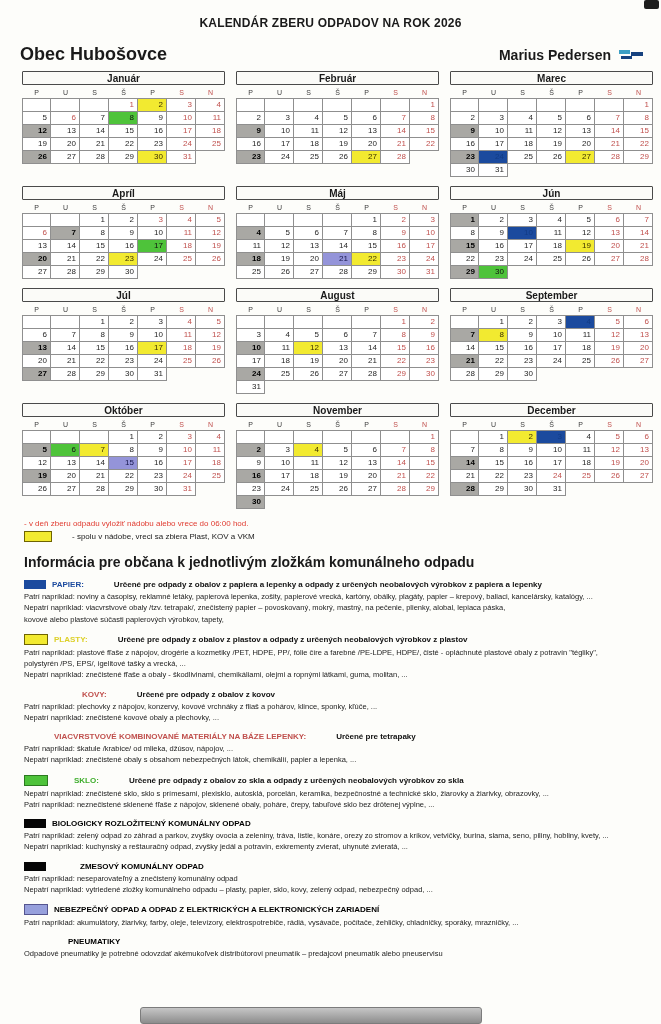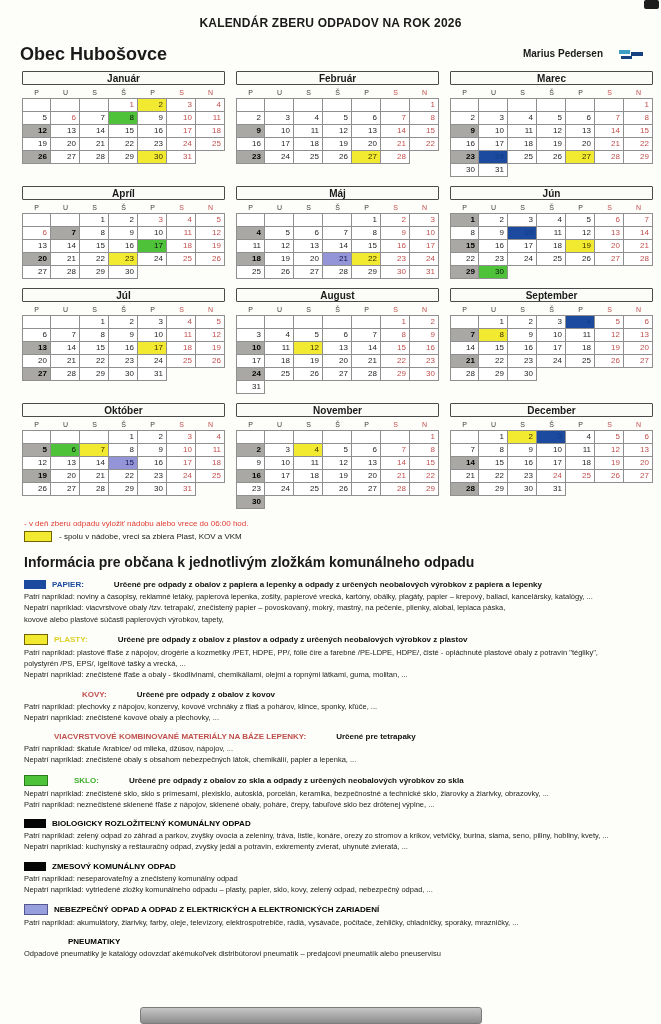--- a/index.html
+++ b/index.html
@@ -5,21 +5,21 @@
   html,body{margin:0;padding:0;background:#e8e8e8;}
   .page{
     position:relative;width:661px;height:1024px;margin:0 auto;
     background:#fdfdfa;overflow:hidden;
     font-family:"Liberation Sans","DejaVu Sans",sans-serif;color:#1a1a1a;
   }
   
   .doc-title{margin-top:16px;text-align:center;font-size:12px;font-weight:bold;letter-spacing:.2px;}
   .hdr-row{display:flex;justify-content:space-between;align-items:center;margin:14px 18px 6px 20px;}
   .muni{font-size:18px;font-weight:bold;}
-  .company{display:flex;gap:16px;font-size:10px;font-weight:bold;}
+  .company{display:flex;align-items:center;gap:8px;font-size:14px;font-weight:bold;}
   .mp-logo{position:relative;width:24px;height:14px;display:inline-block;}
   .mp-logo i{position:absolute;display:block;}
   .mp-logo .s1{left:0;top:2px;width:11px;height:4px;background:#3d9fc4;}
   .mp-logo .s2{left:12px;top:4px;width:12px;height:4px;background:#17427f;}
   .mp-logo .s3{left:2px;top:8px;width:11px;height:3px;background:#17427f;}
   .corner-mark{position:absolute;right:2px;top:0;width:15px;height:9px;background:#1d1d1d;border-radius:2px;}
   
   .months-grid{display:grid;grid-template-columns:repeat(3,203px);column-gap:11px;row-gap:9px;margin:6px 8px 0 22px;}
   .month{width:203px;}
   .month-name{box-sizing:border-box;width:203px;height:14px;border:1px solid #4a4a4a;background:#fbfbf8;
@@ -33,21 +33,21 @@
   .weekrow .day:first-child{border-left:1px solid #8f8f8f;}
   .day.wkend{color:#c0504d;}
   .day.hl-gray{background:#a9a8a4;color:#000;font-weight:bold;}
   .day.hl-green{background:#4ec33a;color:#111;}
   .day.hl-yellow{background:#f2ea30;color:#3a3000;}
   .day.hl-blue{background:#1b4a9e;color:#123c85;}
   .day.hl-purple{background:#9494d9;color:#15154a;}
   
   .notes{margin:10px 16px 0 24px;}
   .note-red{color:#e03c31;font-size:8px;margin-bottom:3px;}
-  .note-yellow{display:flex;align-items:center;gap:7px;font-size:8px;}
+  .note-yellow{display:flex;align-items:center;gap:20px;font-size:8px;}
   .yellow-box{width:26px;height:9px;background:#f2ea30;border:1px solid #6f6400;display:inline-block;}
   .info-heading{margin:12px 16px 10px 24px;font-size:14px;font-weight:bold;}
   .sections{margin:0 14px 0 24px;}
   .section{margin-bottom:9px;}
   .sec-head{display:flex;align-items:center;gap:6px;margin-bottom:2px;}
   .sec-head.indent{padding-left:30px;}
   .swatch{display:inline-block;width:22px;height:9px;flex:0 0 auto;}
   .swatch.blue{background:#1b4a9e;}
   .swatch.yellow{background:#f2ea30;border:1px solid #6f6400;}
   .swatch.green{background:#4ec33a;border:1px solid #2c7a20;}
@@ -718,34 +718,34 @@
         <div class="sec-head">
           <div class="swatch black"></div>
           <div class="sec-label" style="color: rgb(0, 0, 0);">BIOLOGICKY ROZLOŽITEĽNÝ KOMUNÁLNY ODPAD</div>
         </div>
         <div class="sec-line">Patrí napríklad: zelený odpad zo záhrad a parkov, zvyšky ovocia a zeleniny, tráva, lístie, konáre, orezy zo stromov a kríkov, vetvičky, burina, slama, seno, piliny, hobliny, kvety, ...</div>
         <div class="sec-line">Nepatrí napríklad: kuchynský a reštauračný odpad, zvyšky jedál a potravín, exkrementy zvierat, uhynuté zvieratá, ...</div>
       </div>
       <div class="section">
         <div class="sec-head">
           <div class="swatch black"></div>
-          <div class="sec-label" style="color: rgb(0, 0, 0);">ZMESOVÝ KOMUNÁLNY ODPAD</div>
+          <div class="sec-label" style="color: rgb(0, 0, 0); margin-left: 28px;">ZMESOVÝ KOMUNÁLNY ODPAD</div>
         </div>
         <div class="sec-line">Patrí napríklad: neseparovateľný a znečistený komunálny odpad</div>
         <div class="sec-line">Nepatrí napríklad: vytriedené zložky komunálneho odpadu – plasty, papier, sklo, kovy, zelený odpad, nebezpečný odpad, ...</div>
       </div>
       <div class="section">
         <div class="sec-head">
           <div class="swatch purple"></div>
           <div class="sec-label" style="color: rgb(0, 0, 0);">NEBEZPEČNÝ ODPAD A ODPAD Z ELEKTRICKÝCH A ELEKTRONICKÝCH ZARIADENÍ</div>
         </div>
         <div class="sec-line">Patrí napríklad: akumulátory, žiarivky, farby, oleje, televízory, elektrospotrebiče, rádiá, vysávače, počítače, žehličky, chladničky, sporáky, mrazničky, ...</div>
       </div>
       <div class="section">
         <div class="sec-head">
           <div class="sec-label" style="color: rgb(0, 0, 0); padding-left: 44px;">PNEUMATIKY</div>
         </div>
-        <div class="sec-line">Odpadové pneumatiky je katalógy odovzdať akémukoľvek distribútorovi pneumatík – predajcovi pneumatík alebo pneuservisu</div>
+        <div class="sec-line">Odpadové pneumatiky je potrebné odovzdať akémukoľvek distribútorovi pneumatík – predajcovi pneumatík alebo pneuservisu</div>
       </div>
     </div>
 
   <div class="footer-bar"></div>
 </div>
 
 </body></html>

